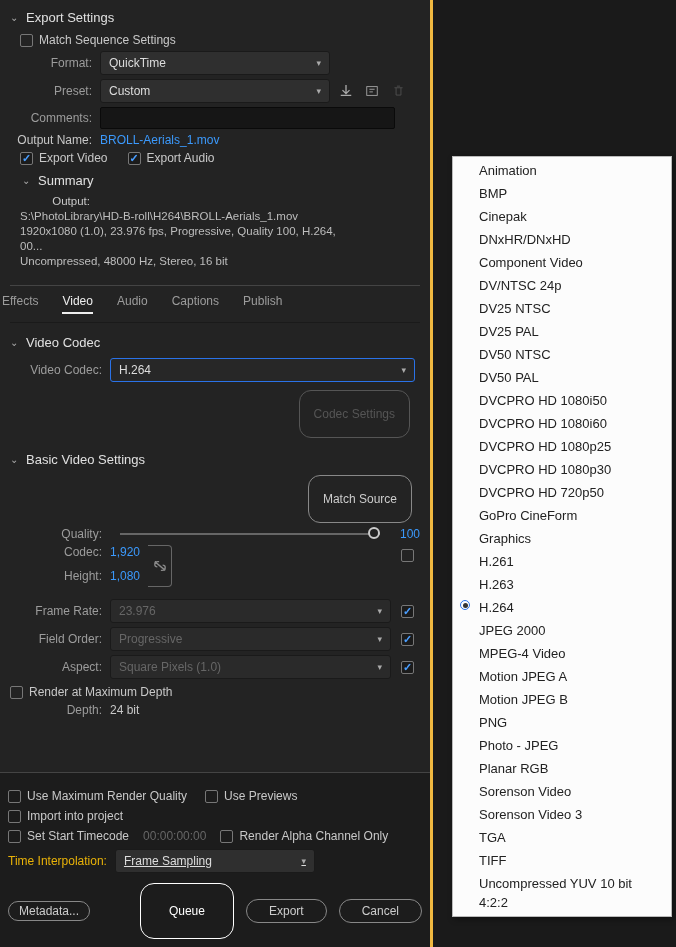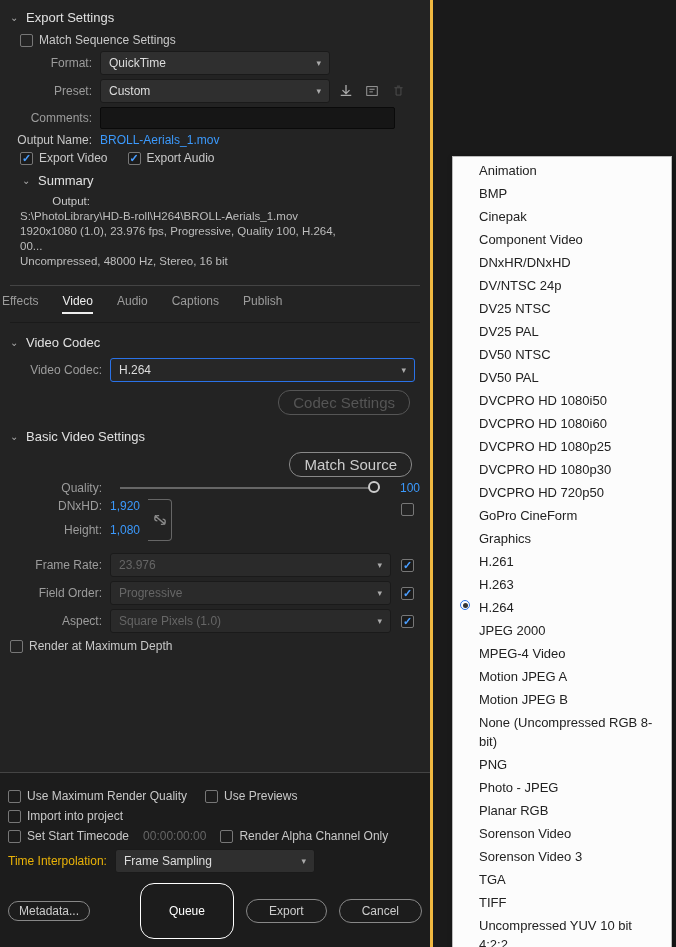--- a/index.html
+++ b/index.html
@@ -110,25 +110,25 @@
     border-top:1px solid #444;
     border-bottom:1px solid #1a1a1a;
     margin-top:10px;
     color:#9c9c9c;
   }
   .tab { cursor:pointer; padding-bottom:4px;}
   .tab.active { color:#eee; border-bottom:2px solid #eee;}
   .pill-btn {
     border:1px solid #888;
     border-radius:12px;
-    padding: 3px 14px;
+    padding: 16px 14px;
     background:transparent;
     color:#ccc;
     cursor:pointer;
-    font-size:15px;
+    font-size:12px;
   }
   .pill-btn.disabled { color:#555; border-color:#555; cursor:default;}
   .slider-track {
     height:2px;
     background:#666;
     position:relative;
     flex:1;
     margin:0 10px;
   }
   .slider-thumb {
@@ -368,21 +368,21 @@
     <span class="label label-100">Quality:</span>
     <div class="slider-track">
       <div class="slider-thumb"></div>
     </div>
     <span class="val-link" style="width:30px;text-align:right;">100</span>
   </div>
 
   <div class="row" style="align-items:flex-start;">
     <div>
       <div class="row" style="margin:0;">
-        <span class="label label-100">DNxHD:</span>
+        <span class="label label-100">Codec:</span>
         <span class="val-link">1,920</span>
       </div>
       <div class="row" style="margin-top:10px;">
         <span class="label label-100">Height:</span>
         <span class="val-link">1,080</span>
       </div>
     </div>
     <div class="link-dims">
       <svg width="14" height="14" viewBox="0 0 16 16" fill="none" stroke="currentColor" stroke-width="1.5">
           <path d="M5 9a3 3 0 010-6h2M11 7a3 3 0 010 6H9M2 3l12 10"></path>
@@ -420,20 +420,24 @@
     </div>
     <span style="width:10px"></span>
     <span class="checkbox checked"></span>
   </div>
 
   <div class="row" style="margin-top:6px;">
     <span class="checkbox"></span>
     <span>Render at Maximum Depth</span>
   </div>
 
+  <div class="row">
+    <span class="label label-100">Depth:</span>
+    <span style="color:#c8c8c8;">24 bit</span>
+  </div>
 
 </div>
 
 <div class="footer">
   <div class="row" style="gap:18px;">
     <span style="display:flex;align-items:center;">
       <span class="checkbox"></span>
       <span>Use Maximum Render Quality</span>
     </span>
     <span style="display:flex;align-items:center;">
@@ -451,60 +455,59 @@
       <span>Set Start Timecode</span>
     </span>
     <span class="val-locked">00:00:00:00</span>
     <span style="display:flex;align-items:center;">
       <span class="checkbox"></span>
       <span>Render Alpha Channel Only</span>
     </span>
   </div>
   <div class="row">
     <span style="color:#eab308; padding-right:8px;">Time Interpolation:</span>
-    <div class="dropdown" style="width:200px;">
+    <div class="dropdown" style="width:200px;text-decoration:underline;">
       <span>Frame Sampling</span>
       <span class="caret">▾</span>
     </div>
   </div>
   <div class="footer-btns">
     <button class="btn-metadata">Metadata...</button>
     <div style="flex:1"></div>
     <button class="btn-queue">Queue</button>
     <button class="btn-export">Export</button>
     <button class="btn-cancel">Cancel</button>
   </div>
 </div>
 
 <div class="codec-menu" id="codec-menu">
     <div class="codec-item">Animation</div>
     <div class="codec-item">BMP</div>
     <div class="codec-item">Cinepak</div>
+    <div class="codec-item">DNxHR/DNxHD</div>
     <div class="codec-item">Component Video</div>
-    <div class="codec-item">DNxHR/DNxHD</div>
     <div class="codec-item">DV/NTSC 24p</div>
     <div class="codec-item">DV25 NTSC</div>
     <div class="codec-item">DV25 PAL</div>
     <div class="codec-item">DV50 NTSC</div>
     <div class="codec-item">DV50 PAL</div>
     <div class="codec-item">DVCPRO HD 1080i50</div>
     <div class="codec-item">DVCPRO HD 1080i60</div>
     <div class="codec-item">DVCPRO HD 1080p25</div>
     <div class="codec-item">DVCPRO HD 1080p30</div>
     <div class="codec-item">DVCPRO HD 720p50</div>
     <div class="codec-item">GoPro CineForm</div>
     <div class="codec-item">Graphics</div>
     <div class="codec-item">H.261</div>
     <div class="codec-item">H.263</div>
     <div class="codec-item"><span class="bullet inner"></span>H.264</div>
     <div class="codec-item">JPEG 2000</div>
     <div class="codec-item">MPEG-4 Video</div>
     <div class="codec-item">Motion JPEG A</div>
     <div class="codec-item">Motion JPEG B</div>
-    <div class="codec-item">None (Uncompressed RGB 8-bit)</div>
     <div class="codec-item">PNG</div>
     <div class="codec-item">Photo - JPEG</div>
     <div class="codec-item">Planar RGB</div>
     <div class="codec-item">Sorenson Video</div>
     <div class="codec-item">Sorenson Video 3</div>
     <div class="codec-item">TGA</div>
     <div class="codec-item">TIFF</div>
     <div class="codec-item">Uncompressed YUV 10 bit 4:2:2</div>
   </div>
 

